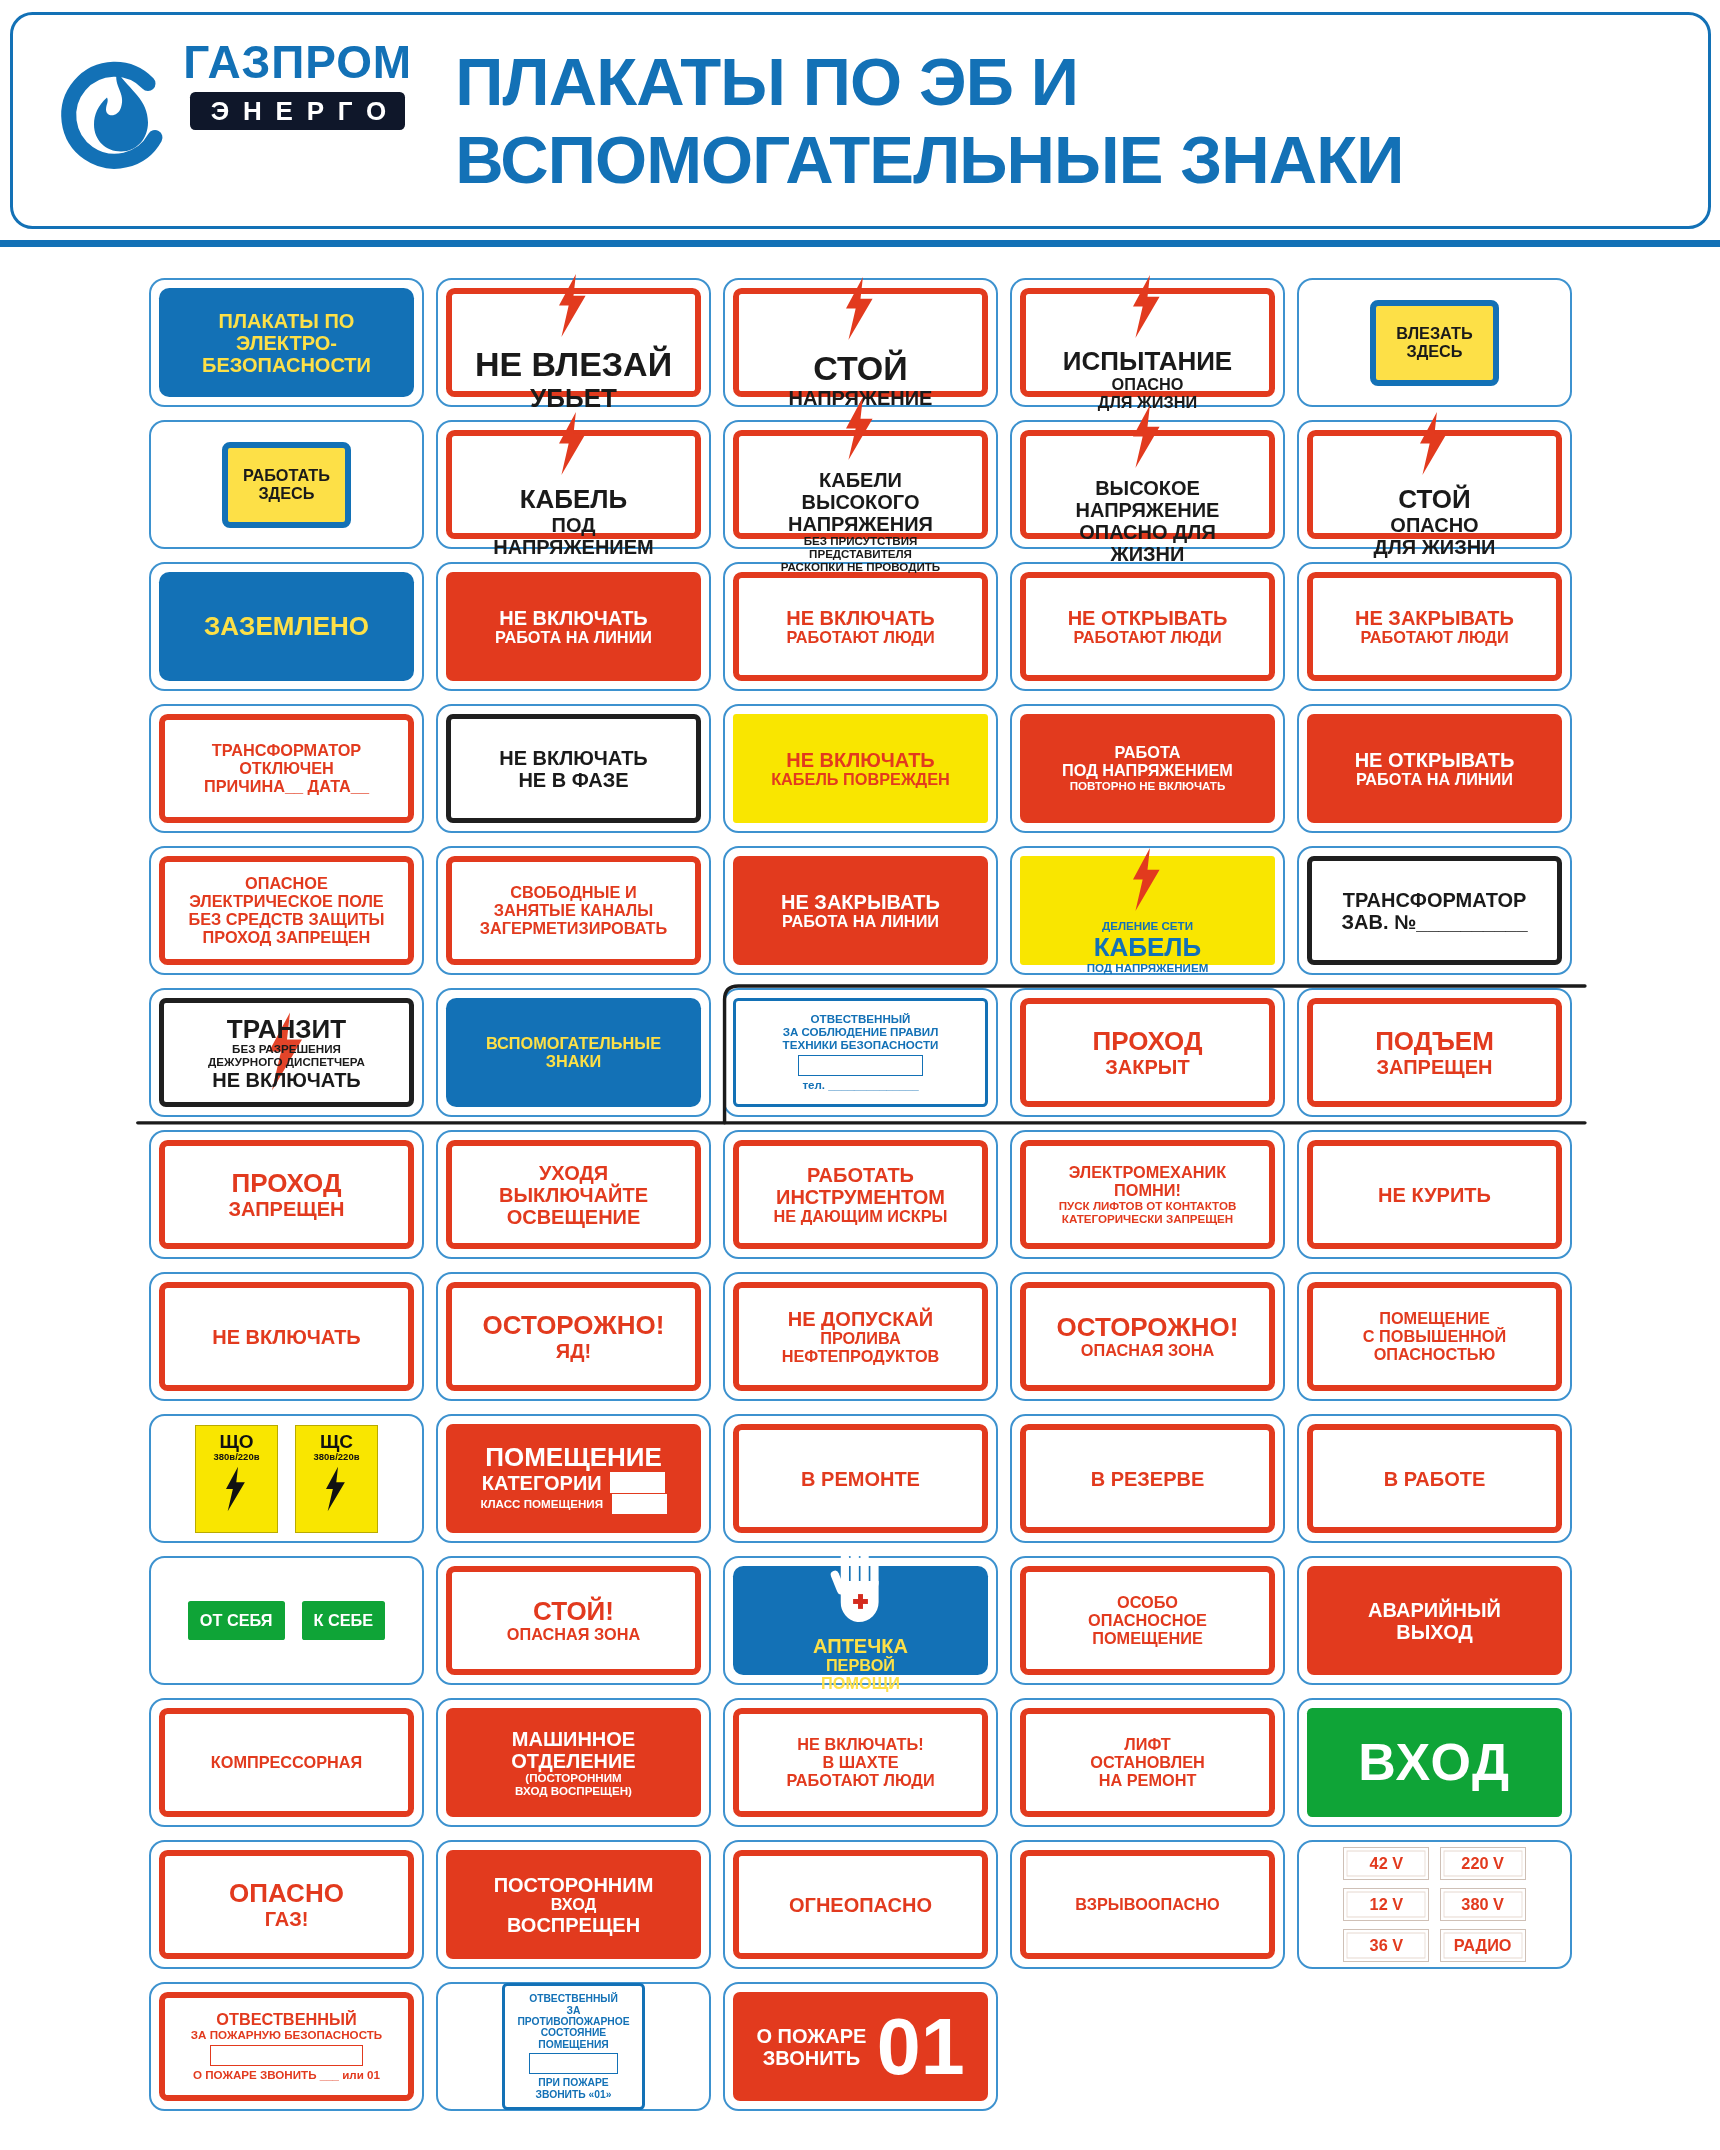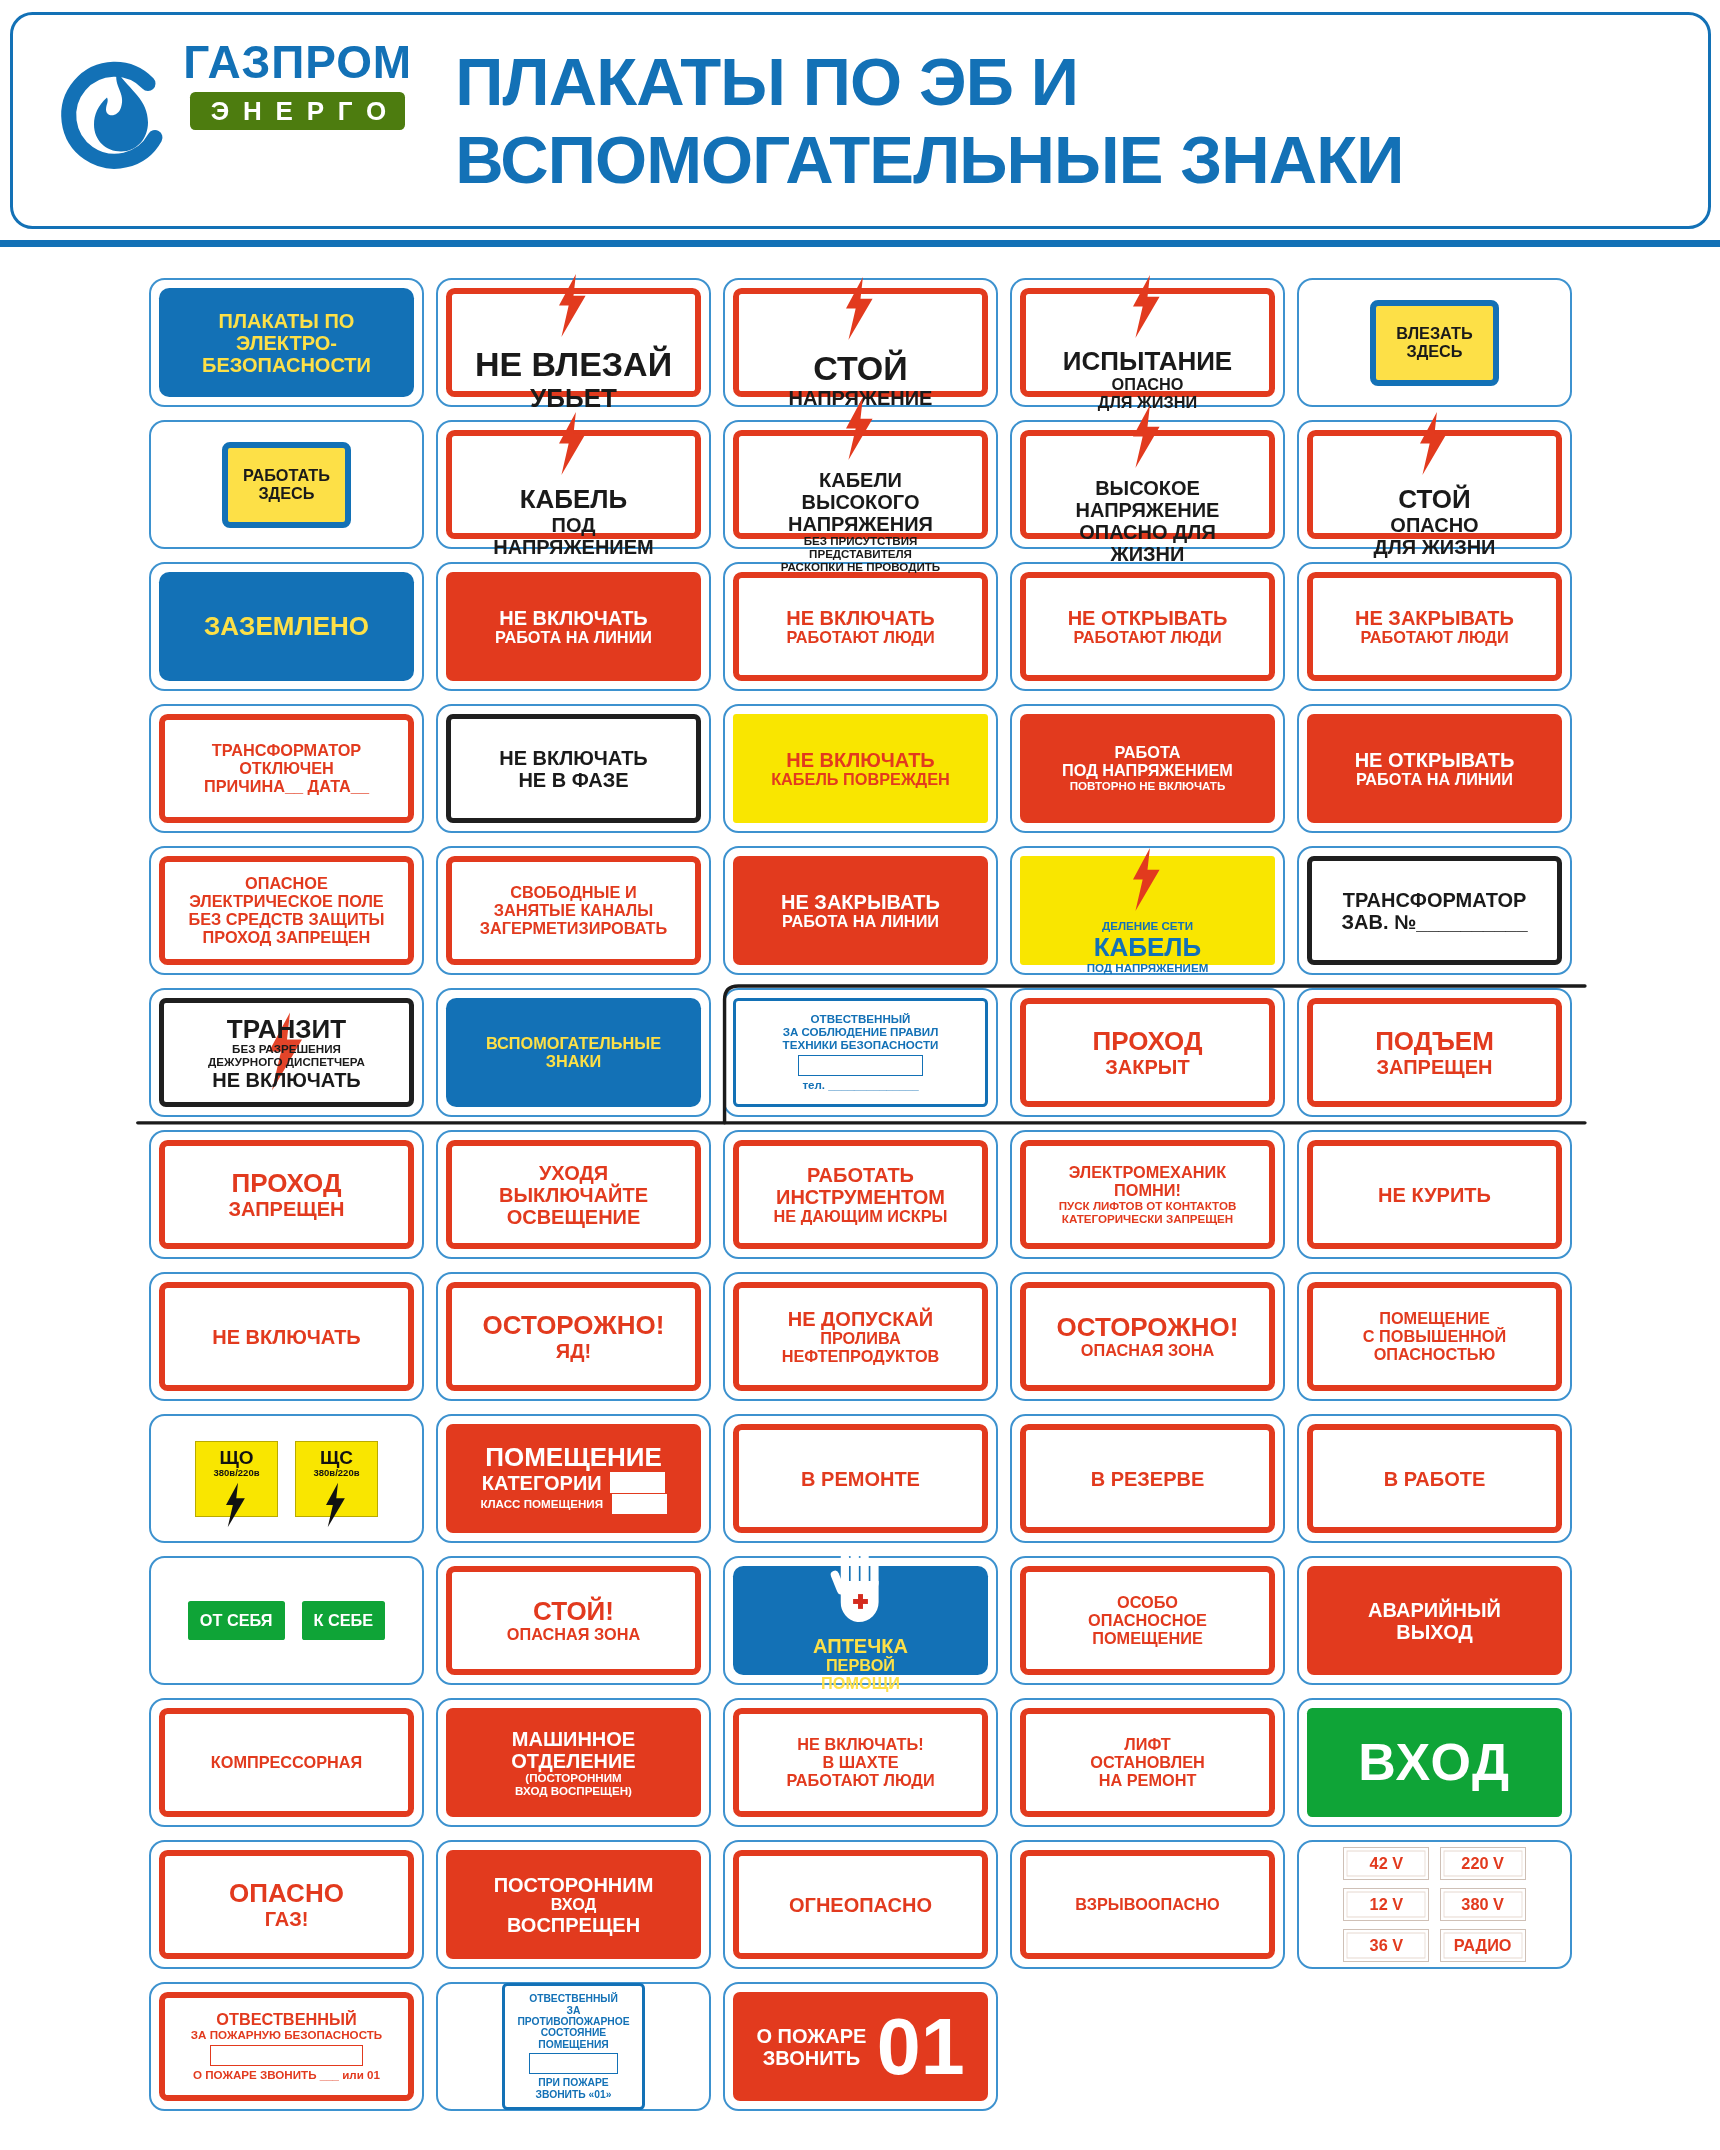--- a/index.html
+++ b/index.html
@@ -7,21 +7,21 @@
   body{background:#ffffff;font-family:"Liberation Sans",sans-serif;font-weight:bold;position:relative;overflow:hidden}
 
   
   header{margin:12px 10.3px 0;height:217px;border:3.4px solid #1371b6;border-radius:22.4px;
          display:flex;align-items:center;padding:0 38px;background:#fff}
   .logo{display:flex;align-items:flex-start;gap:12px;width:404px;flex:0 0 auto}
   .flame{width:120px;height:163px;display:flex;align-items:center;justify-content:center}
   .flame svg{width:120px;height:163px}
   .logo-text{display:flex;flex-direction:column;align-items:center;gap:6.9px}
   .brand{color:#1371b6;font-size:46px;letter-spacing:0.9px;line-height:1}
-  .sub{background:#4d7c0f;color:#fff;font-size:26px;letter-spacing:13.8px;padding:6px 5.2px 6px 20.6px;border-radius:5.2px;line-height:1}
+  .sub{background:#0f172a;color:#fff;font-size:26px;letter-spacing:13.8px;padding:6px 5.2px 6px 20.6px;border-radius:5.2px;line-height:1}
   .title{flex:1;text-align:left;color:#1371b6;font-size:67px;line-height:1.15;letter-spacing:-0.9px}
   .header-rule{height:6.9px;background:#1371b6;margin-top:11.2px}
 
   
   main{position:relative;padding-top:31px}
   .grid{display:grid;grid-template-columns:repeat(5,275px);grid-auto-rows:129px;gap:13px 12px;justify-content:center}
   .cell{border:2.6px solid #3d92cf;border-radius:15.5px;padding:7.7px;display:flex;align-items:center;justify-content:center;background:#fff}
 
   .sign{width:100%;height:100%;display:flex;flex-direction:column;align-items:center;justify-content:center;
         text-align:center;border-radius:8.6px;position:relative;padding:3.4px 5.2px;gap:0.9px}
@@ -43,21 +43,21 @@
   .sign.small{width:auto;height:auto;min-width:129px;min-height:86px;padding:6.9px 12px;flex:0 0 auto}
   .sign.small .s-xxs{font-size:10.3px}
 
   .with-bolt{flex-direction:column;gap:8.6px}
   .bolt{flex:0 0 auto;display:flex;align-items:center;z-index:1}
   .bolt svg{width:29px;height:65px}
   .bolt-bg{position:absolute;left:50%;top:50%;transform:translate(-50%,-50%);z-index:0}
   .bolt-bg svg{width:36px;height:83px;opacity:.95}
 
   .duo{display:flex;gap:17px;align-items:center;justify-content:center}
-  .p-yellow{background:#f9e600;border:1.7px solid #b9aa00;width:83px;height:76px;display:flex;flex-direction:column;
+  .p-yellow{background:#f9e600;border:1.7px solid #b9aa00;width:83px;height:108px;display:flex;flex-direction:column;
             align-items:center;padding-top:6px;gap:0.9px;color:#111}
   .p-yellow .plabel{font-size:19px;line-height:1}
   .p-yellow .psub{font-size:9.5px;line-height:1.2}
   .p-yellow svg{width:20.6px;height:46px;margin-top:2.6px}
   .p-green{background:#0fa437;color:#fff;padding:11.2px 12px;font-size:16.3px;border-radius:2.6px;line-height:1}
 
   .grid6{display:grid;grid-template-columns:repeat(2,86px);gap:7.7px 10.3px}
   .vbox{border:1.7px solid #cfc0b6;box-shadow:inset 0 0 0 2.6px #fff,inset 0 0 0 3.4px #e6d8cf;height:33px;
         display:flex;align-items:center;justify-content:center;color:#e23a1e;font-size:16.3px;background:#fff}
 

